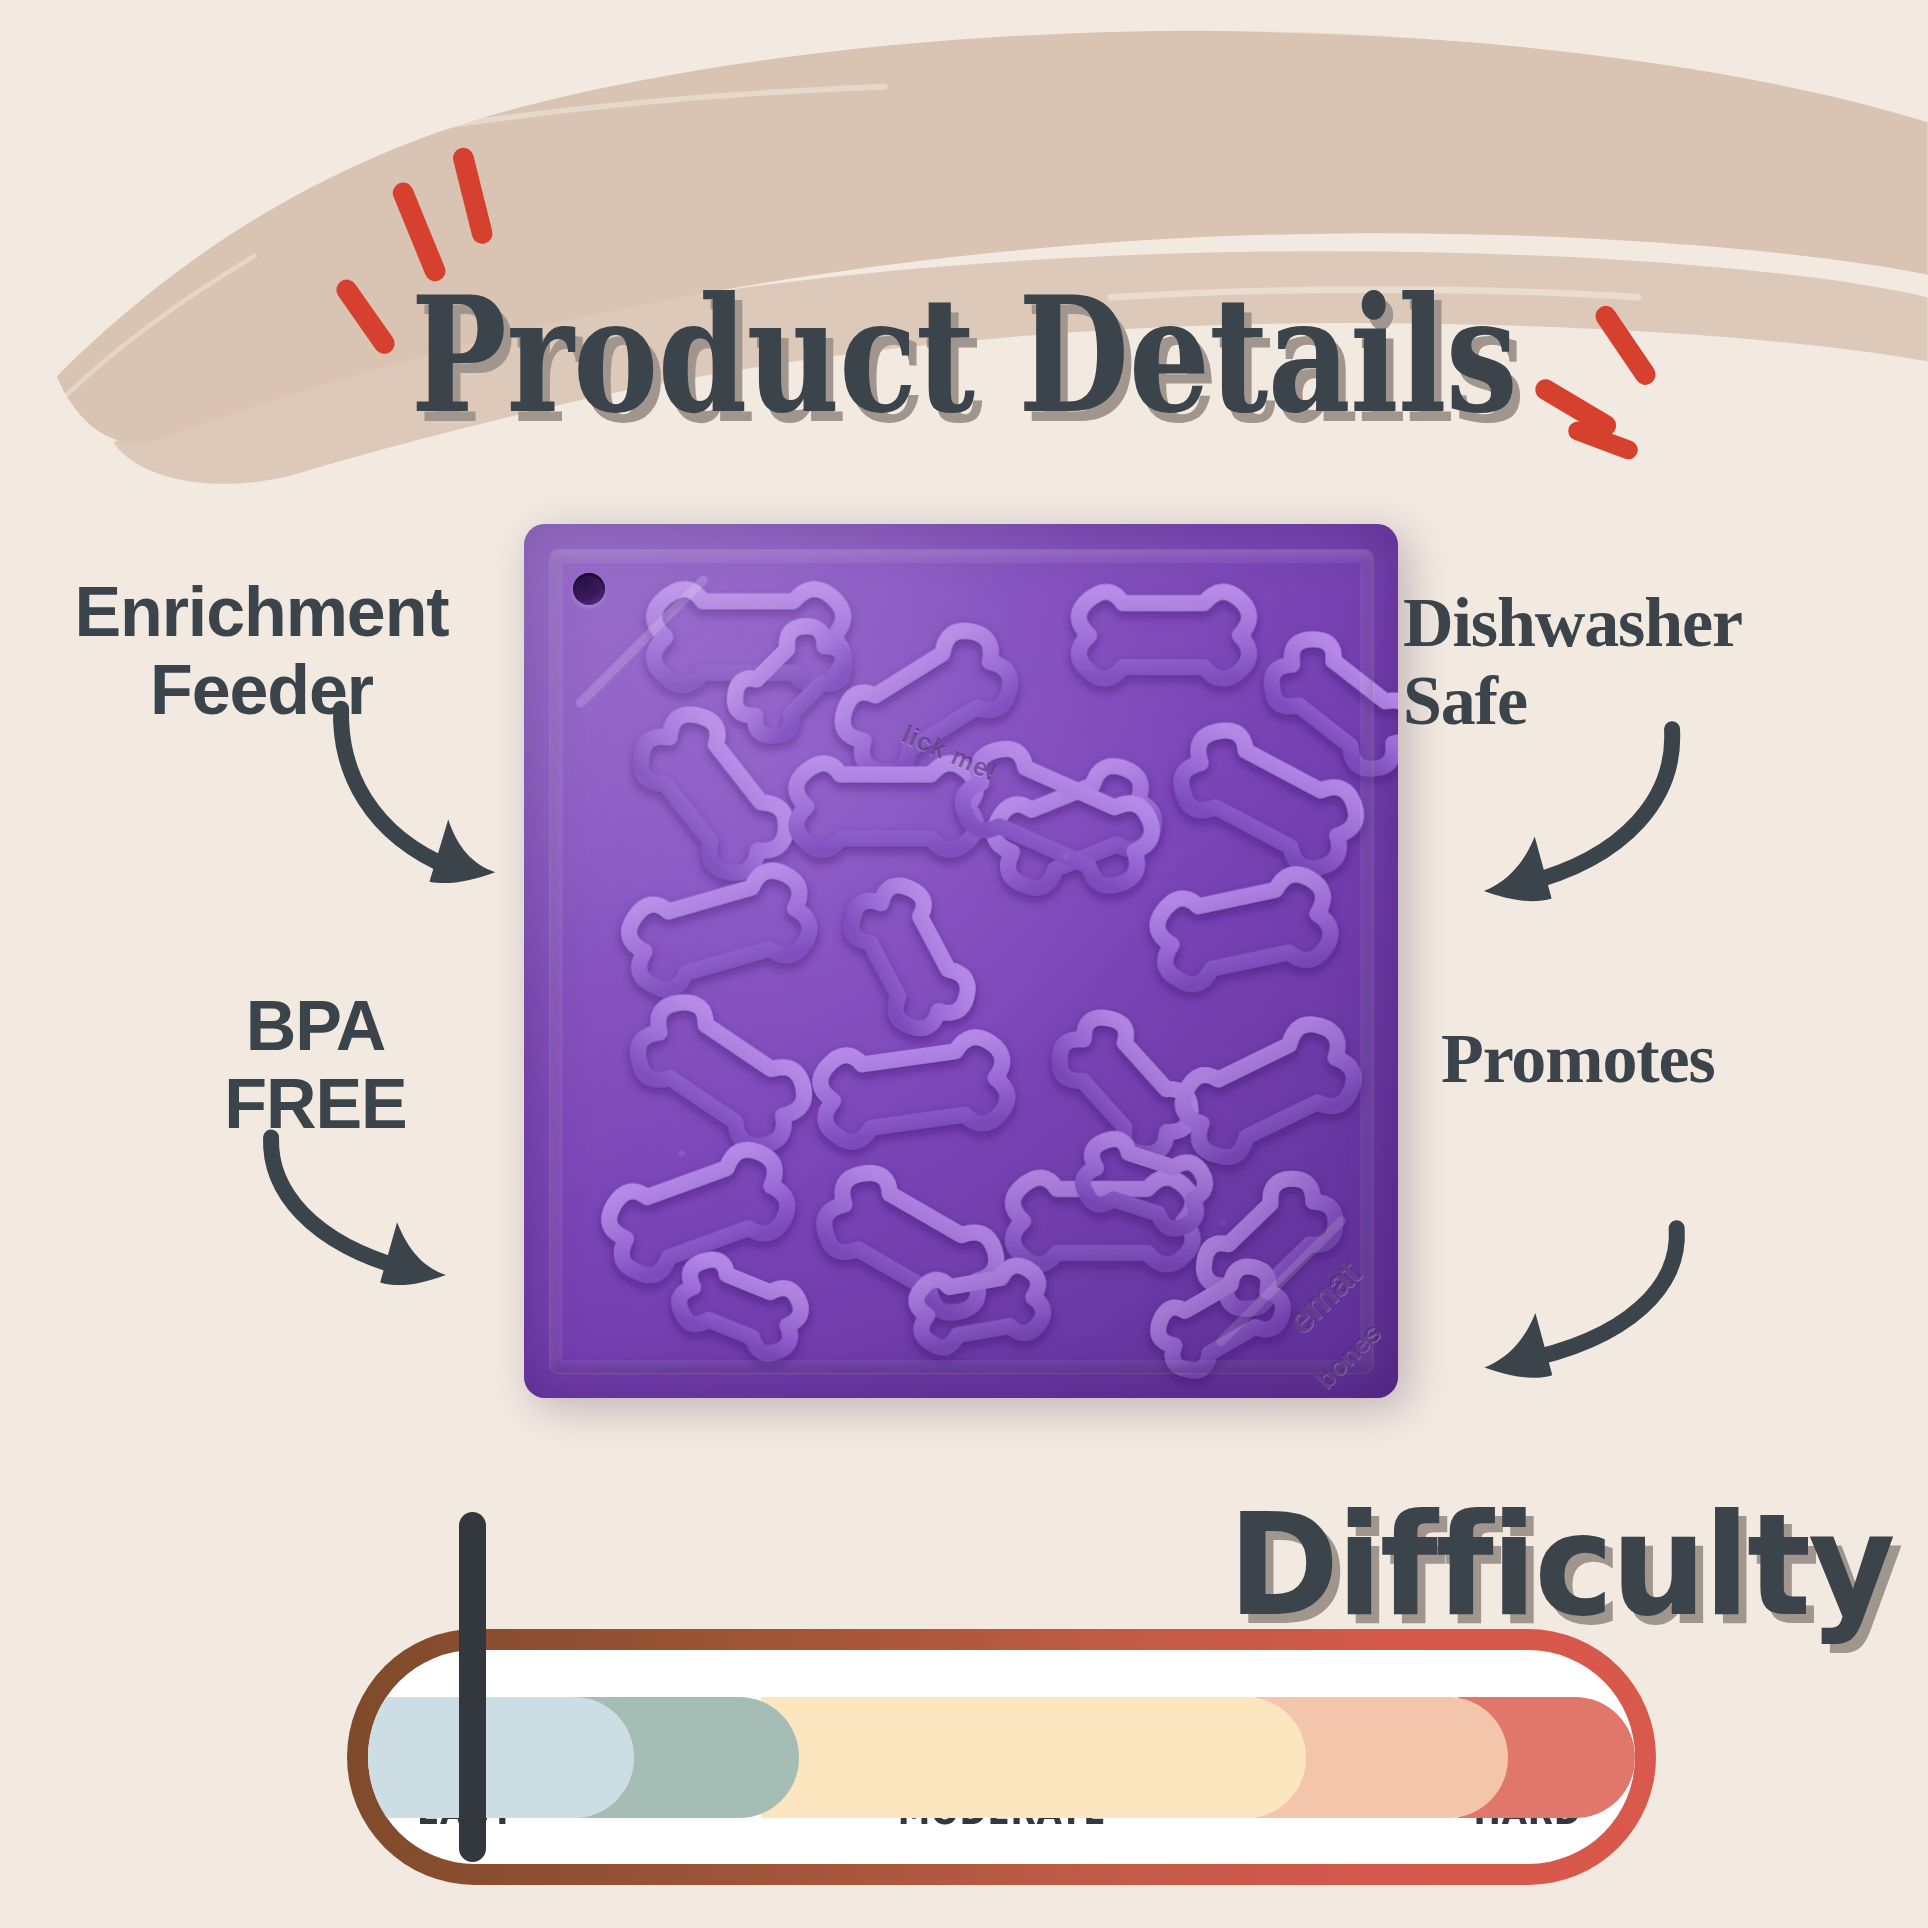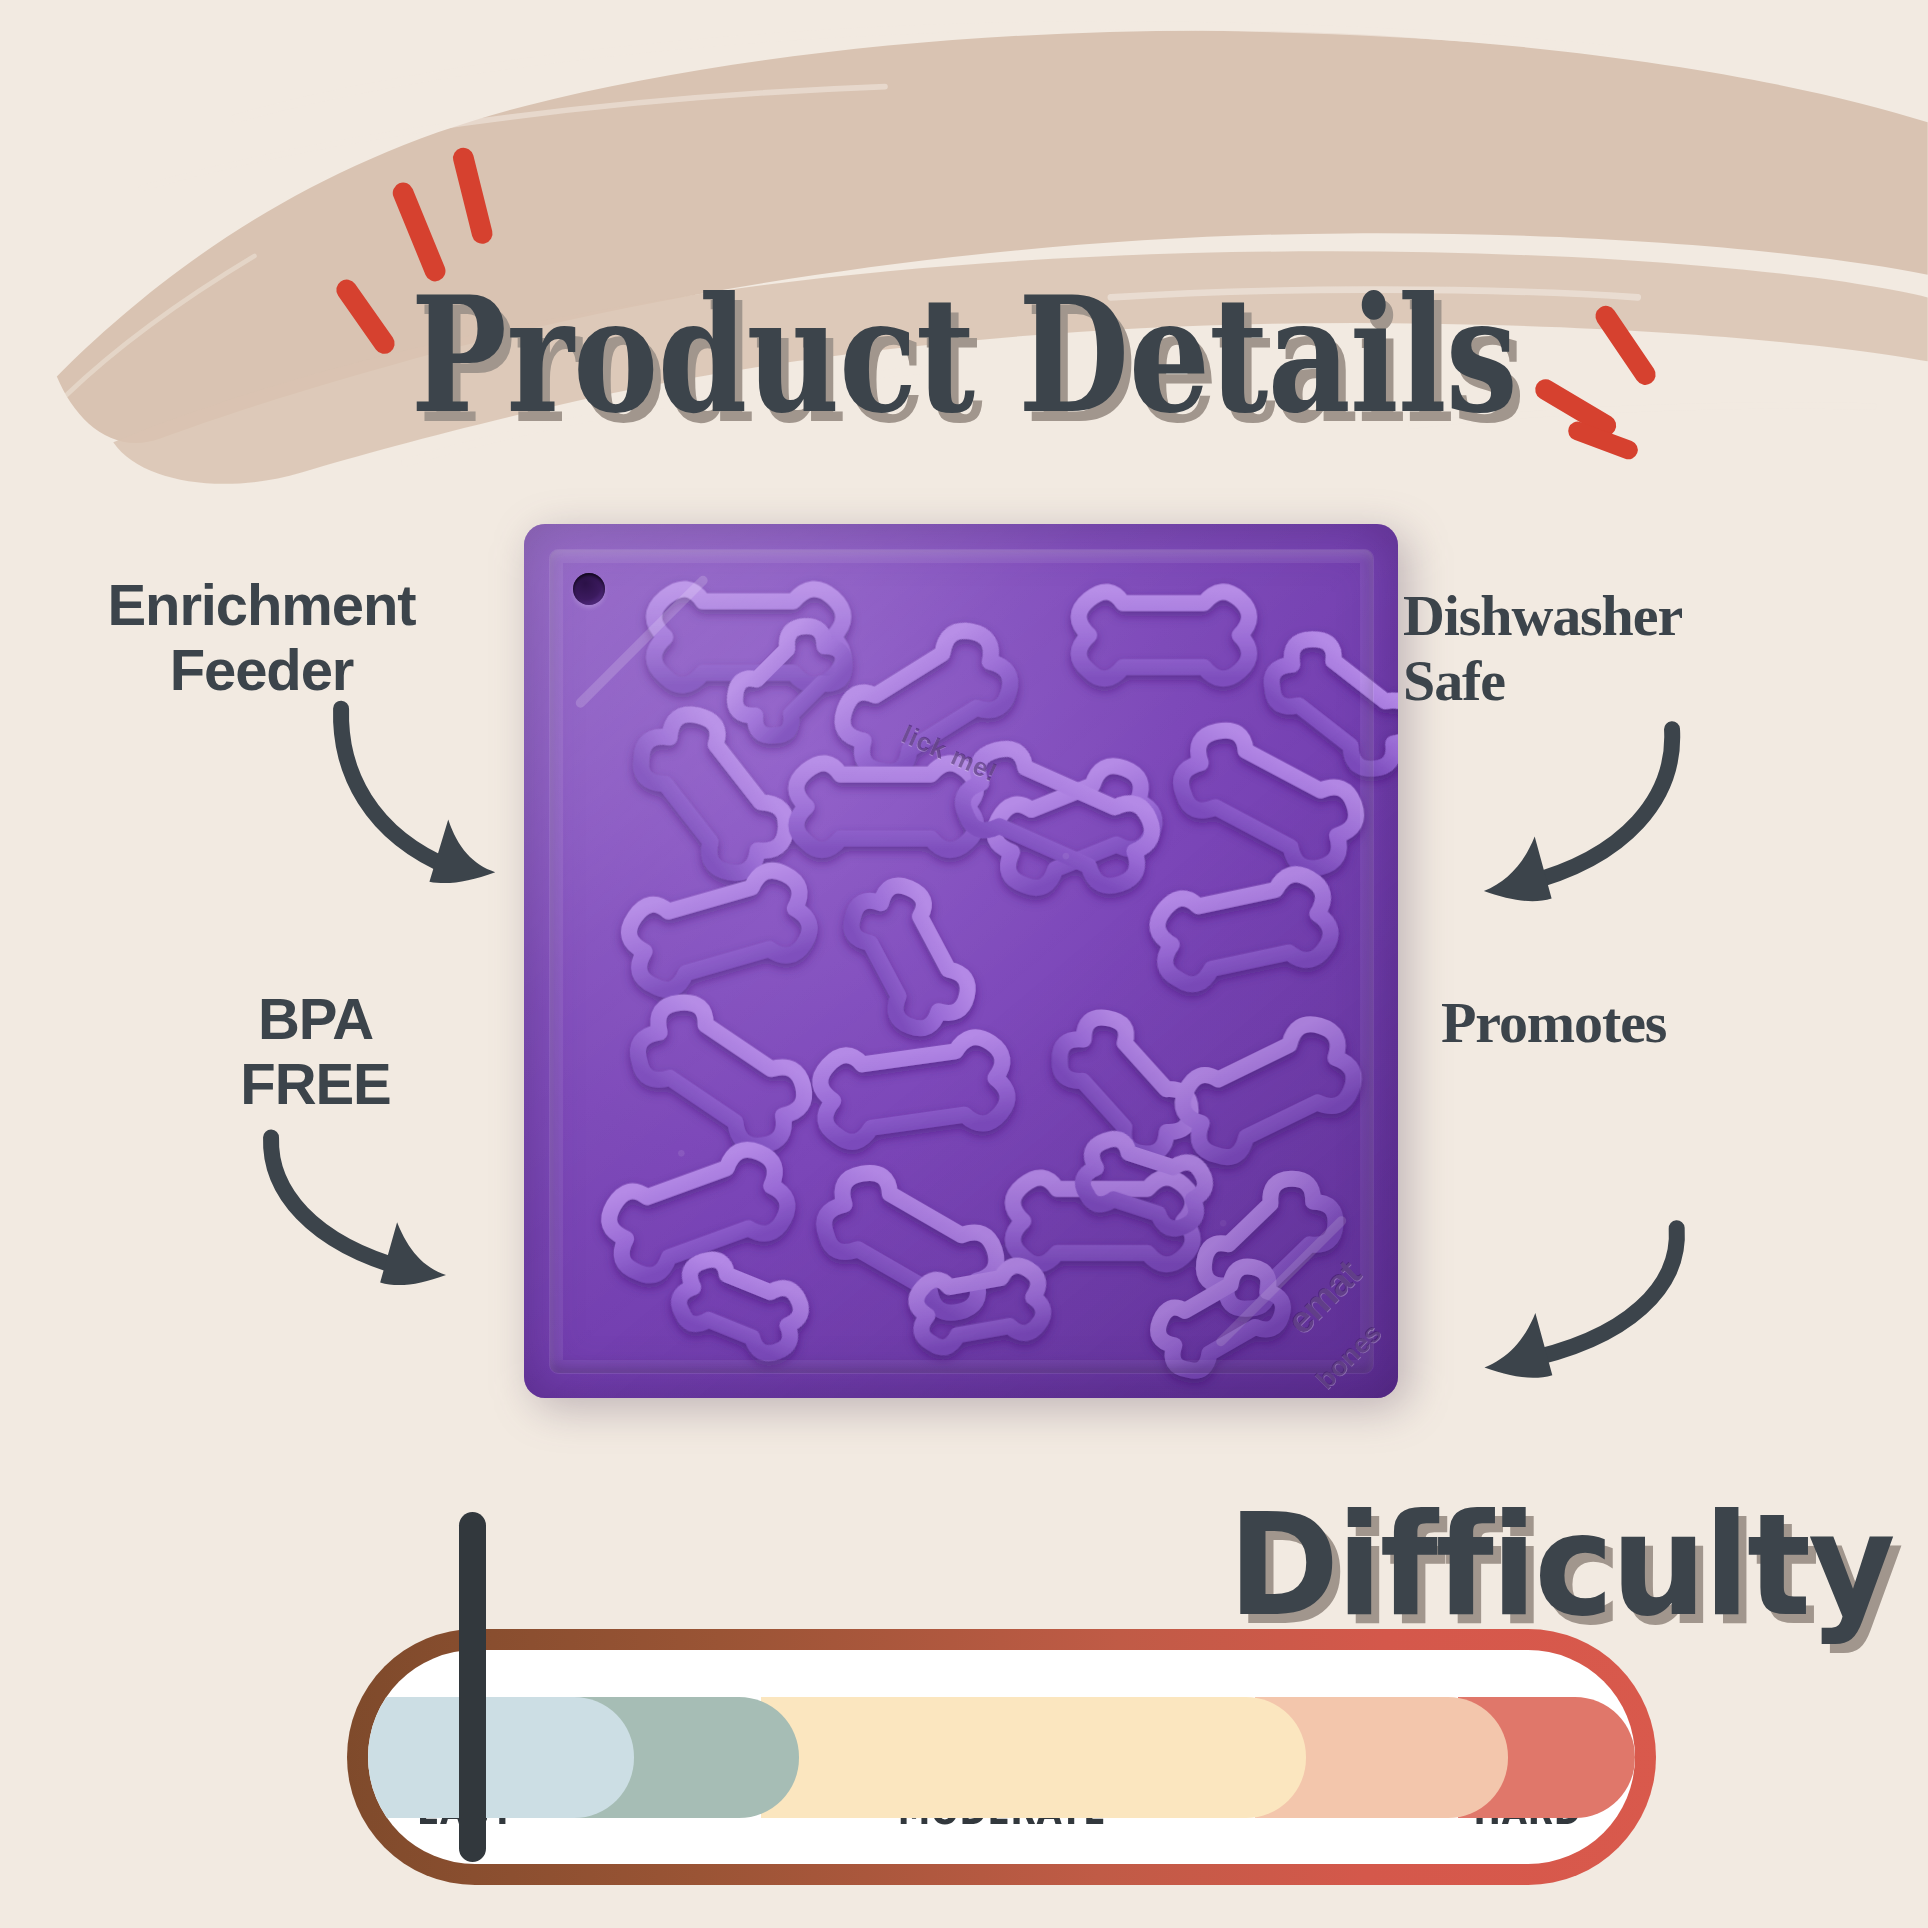--- a/index.html
+++ b/index.html
@@ -31,32 +31,32 @@
     line-height:1;
     white-space:nowrap;
   }
 
   
   .feat{
     position:absolute;
     color:#3C444B;
     font-family:"Liberation Sans", sans-serif;
     font-weight:700;
-    font-size:58px;
+    font-size:70px;
     line-height:1.12;
     letter-spacing:-1.1px;
   }
   .feat span{display:block;}
   .feat.left{text-align:center;}
   .feat.right{text-align:left;font-family:Liberation Serif, serif;}
 
   #feat-enrichment{left:26px;top:573px;width:471px;}
   #feat-bpa{left:160px;top:987px;width:311px;}
   #feat-dishwasher{left:1403px;top:584px;width:490px;}
-  #feat-breath{left:1441px;top:991px;width:414px;}
+  #feat-breath{left:1441px;top:1020px;width:414px;}
 
   .arrow-svg{position:absolute;pointer-events:none;}
 
   
   .mat-shadow{
     position:absolute;left:533px;top:533px;width:876px;height:876px;
     background:rgba(80,60,90,0.30);
     filter:blur(21px);
     border-radius:24.5px;
   }

